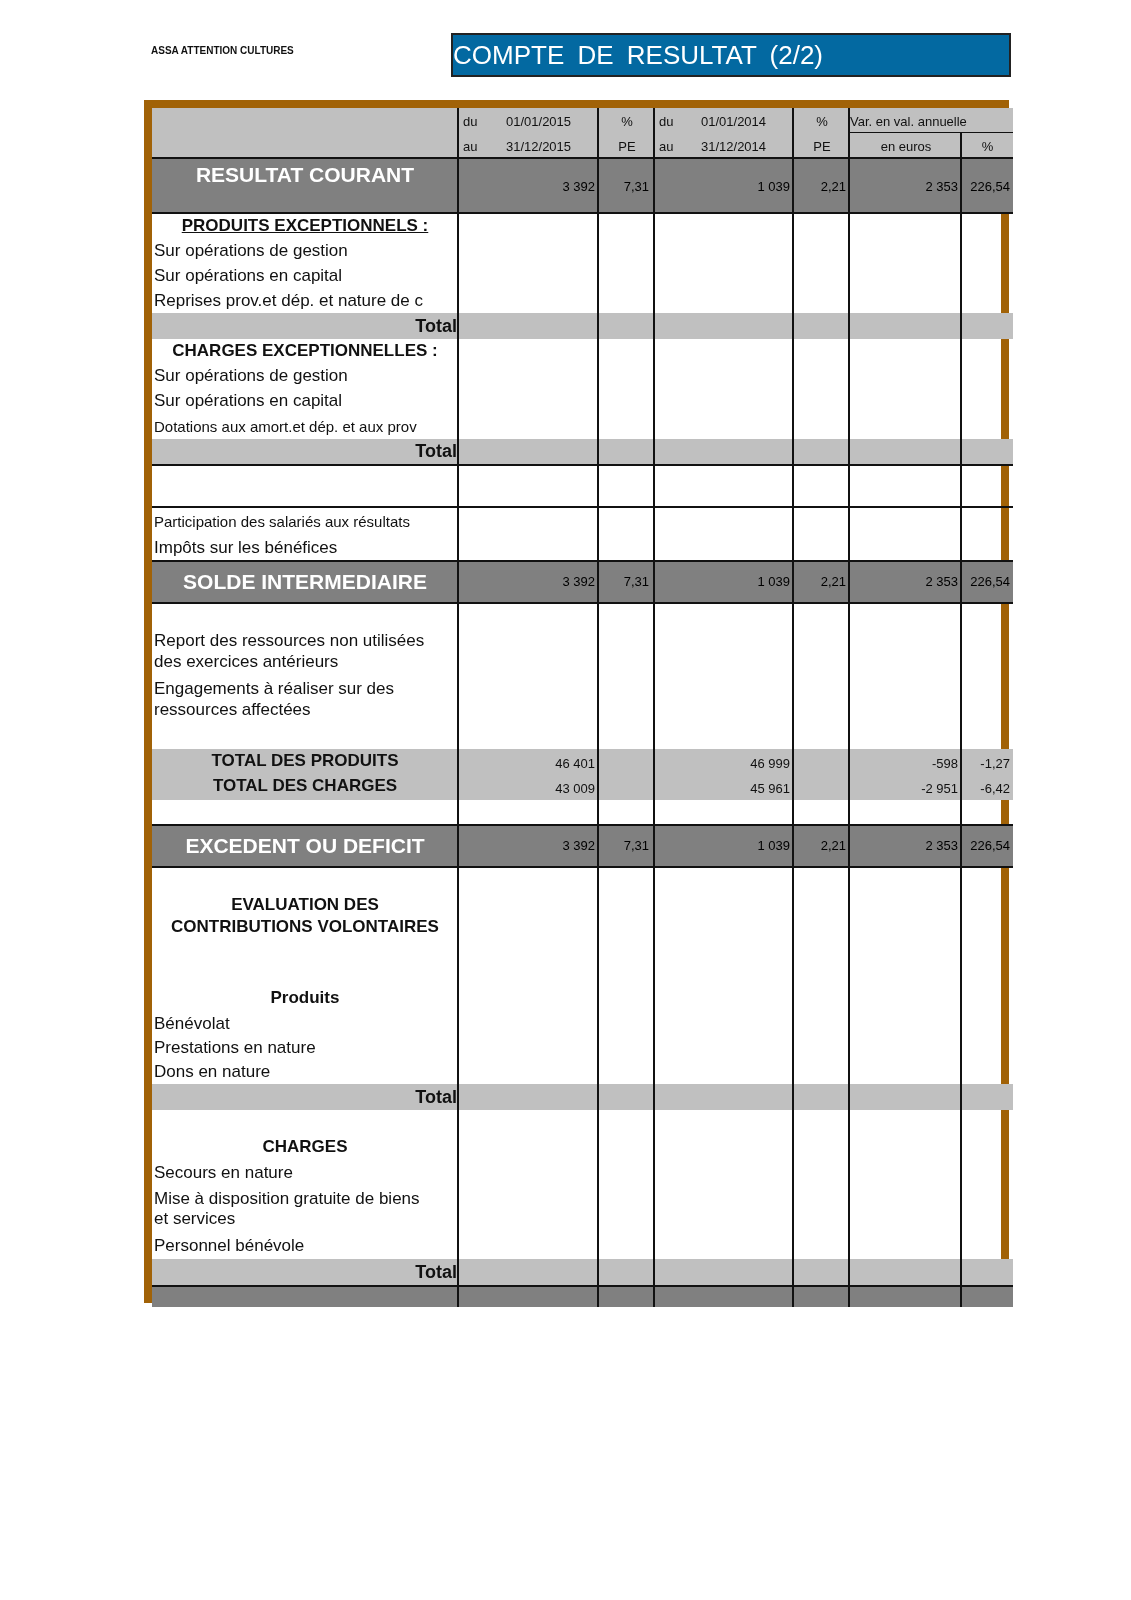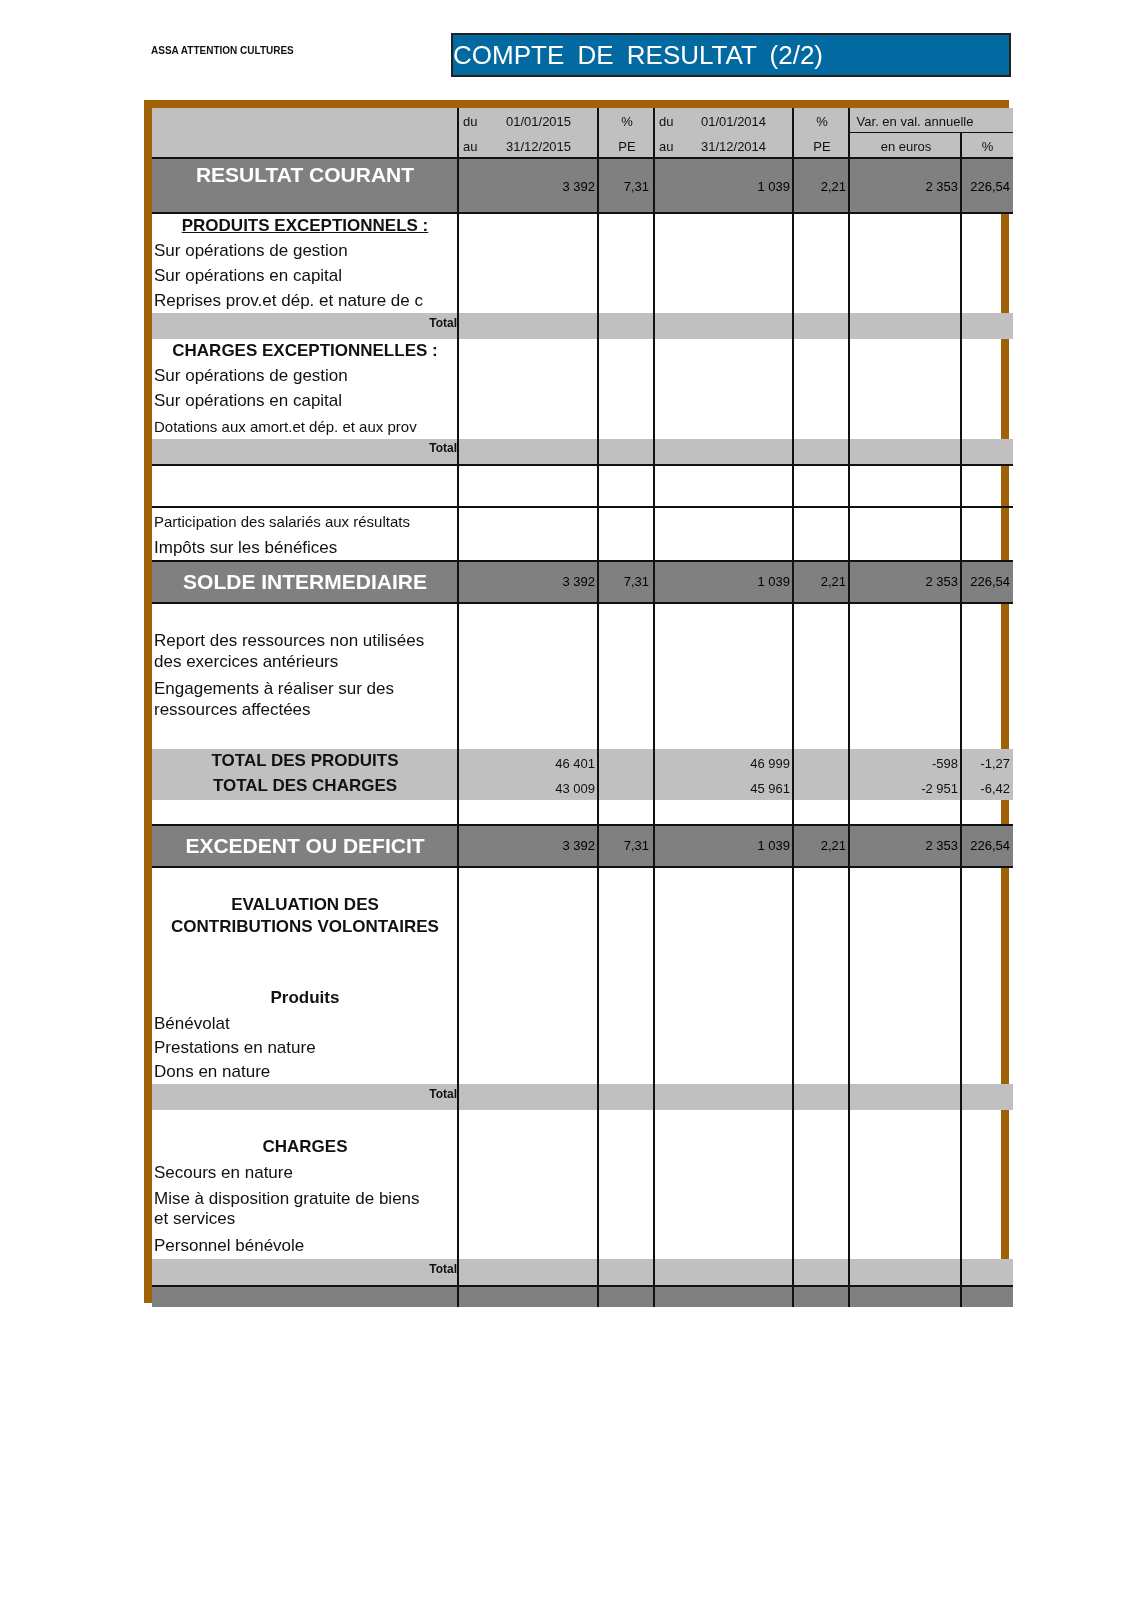--- a/index.html
+++ b/index.html
@@ -13,21 +13,21 @@
            border:8px solid #a16207; box-sizing:border-box; }
   .row { position:absolute; left:0; width:861px; }
   .vline { position:absolute; top:0; width:2px; background:#111; }
   .hline { position:absolute; left:0; width:861px; height:2px; background:#111; }
   .hthin { position:absolute; height:1px; background:#111; }
   .light { background:#c0c0c0; }
   .dark { background:#808080; }
   .lbl { position:absolute; left:2px; font-size:17px; white-space:nowrap; }
   .lbl-sm { font-size:15px; }
   .lbl-c { position:absolute; left:0; width:306px; text-align:center; font-weight:bold; font-size:17px; }
-  .lbl-r { position:absolute; right:4px; font-weight:bold; font-size:12px; }
+  .lbl-r { position:absolute; right:4px; font-weight:bold; font-size:18px; }
   .big { color:#fff; font-weight:bold; font-size:21px; }
   .num { position:absolute; font-size:13px; text-align:right; }
   .num-w { color:#000000; }
   .hdr { position:absolute; font-size:13px; }
 </style>
 </head>
 <body>
 
 <div class="org">ASSA ATTENTION CULTURES</div>
 <div class="title-box">COMPTE  DE  RESULTAT (2/2)</div>
@@ -40,21 +40,21 @@
     <div class="hdr" style="left:354px;top:6px;">01/01/2015</div>
     <div class="hdr" style="left:354px;top:31px;">31/12/2015</div>
     <div class="hdr" style="left:447px;width:56px;text-align:center;top:6px;">%</div>
     <div class="hdr" style="left:447px;width:56px;text-align:center;top:31px;">PE</div>
     <div class="hdr" style="left:507px;top:6px;">du</div>
     <div class="hdr" style="left:507px;top:31px;">au</div>
     <div class="hdr" style="left:549px;top:6px;">01/01/2014</div>
     <div class="hdr" style="left:549px;top:31px;">31/12/2014</div>
     <div class="hdr" style="left:642px;width:56px;text-align:center;top:6px;">%</div>
     <div class="hdr" style="left:642px;width:56px;text-align:center;top:31px;">PE</div>
-    <div class="hdr" style="left:698px;width:130px;text-align:center;top:6px;">Var. en val. annuelle</div>
+    <div class="hdr" style="left:698px;width:130px;text-align:left;top:6px;">Var. en val. annuelle</div>
     <div class="hdr" style="left:698px;width:112px;text-align:center;top:31px;">en euros</div>
     <div class="hdr" style="left:810px;width:51px;text-align:center;top:31px;">%</div>
   </div>
   <div class="hthin" style="left:698px;width:163px;top:24px;"></div>
   <div class="hline" style="top:49px;"></div>
 
   <div class="row dark" style="top:51px;height:53px;">
     <div class="lbl-c big" style="top:4px;font-size:21px;">RESULTAT COURANT</div>
     <div class="num num-w" style="right:418px;top:20px;">3 392</div>
     <div class="num num-w" style="right:364px;top:20px;">7,31</div>

